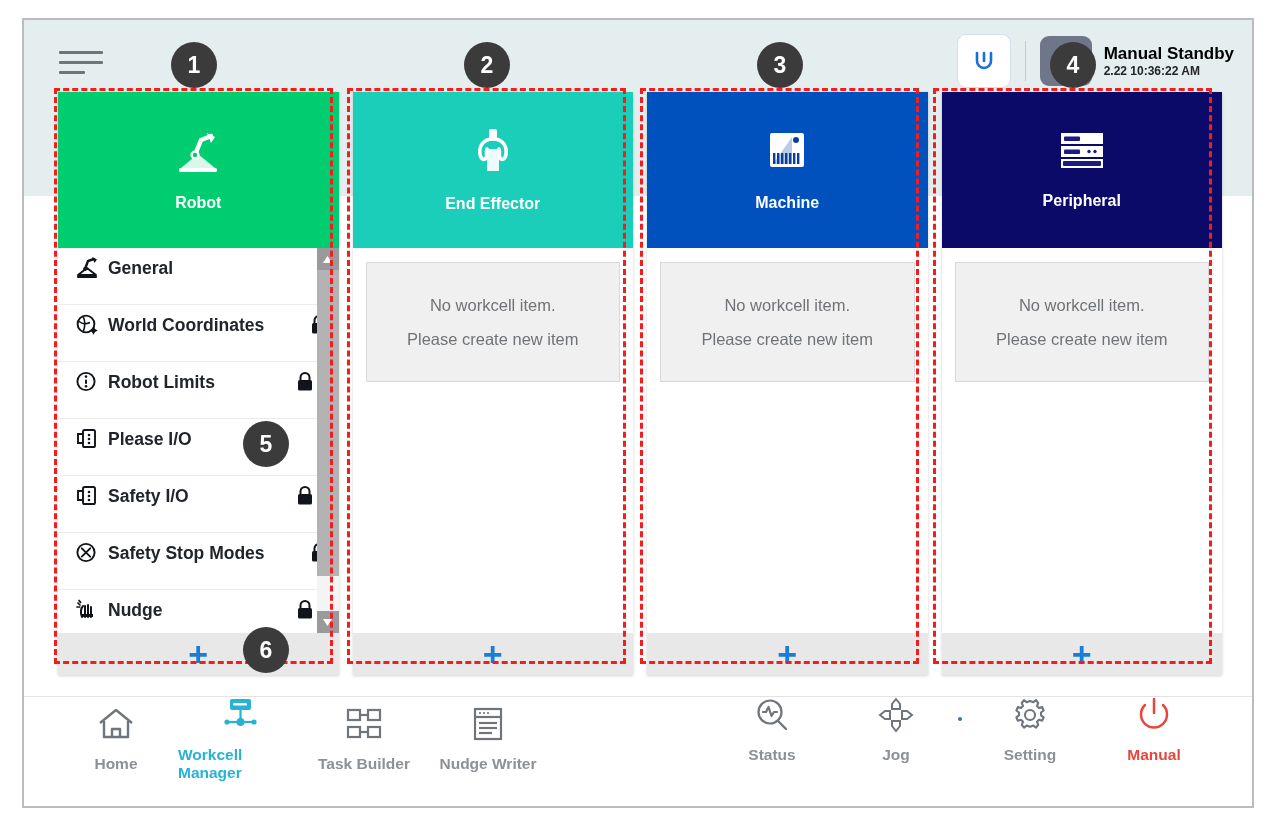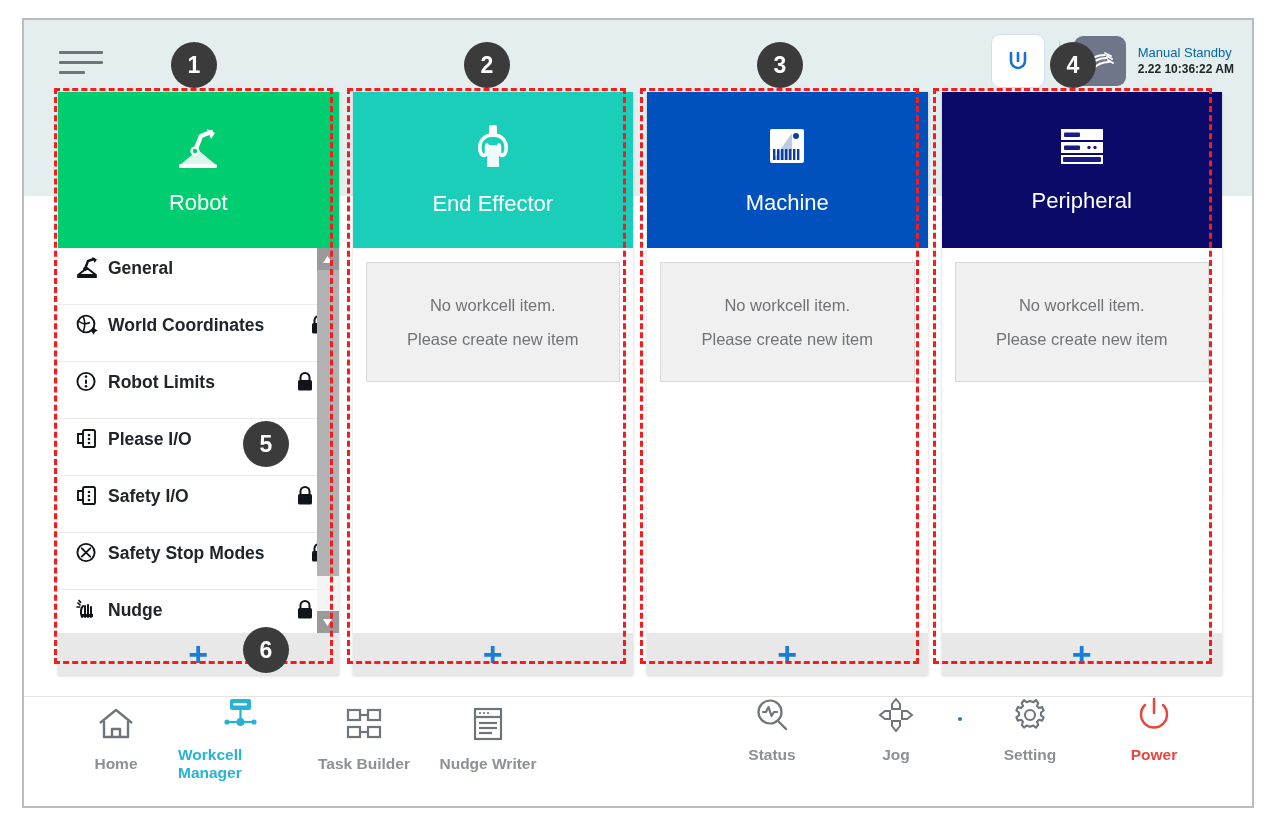--- a/index.html
+++ b/index.html
@@ -29,35 +29,35 @@
   #resetbtn{
     width:52px;height:52px;border:1px solid #cfe0f2;border-radius:9px;background:#ffffff;
     display:flex;align-items:center;justify-content:center;cursor:pointer;
   }
   #vdiv{width:1px;height:40px;background:#c3cccd;margin:0 14px;}
   #handbtn{
     width:52px;height:50px;border-radius:9px;background:#6f7689;
     display:flex;align-items:center;justify-content:center;cursor:pointer;
   }
   #statustext{margin-left:12px;line-height:1.25;}
-  #statustext .st-mode{font-size:13px;font-weight:normal;color:#0369a1;}
+  #statustext .st-mode{font-size:17px;font-weight:bold;color:#000000;}
   #statustext .st-time{font-size:12px;font-weight:bold;color:#222428;}
 
   
   #columns{
     position:absolute;left:34px;top:72px;width:1164px;height:583px;
     display:flex;gap:14px;
   }
   .col{flex:1;display:flex;flex-direction:column;background:#ffffff;
        box-shadow:0 1px 3px rgba(0,0,0,.18);}
   .col-head{
     height:156px;display:flex;flex-direction:column;align-items:center;justify-content:center;
     gap:14px;cursor:pointer;
   }
-  .col-head .hd-label{color:#ffffff;font-size:22px;font-weight:normal;}
+  .col-head .hd-label{color:#ffffff;font-size:16px;font-weight:bold;}
   .col-body{flex:1;background:#ffffff;padding:0;overflow:hidden;position:relative;}
   .col-foot{
     height:42px;background:#e8e8e8;display:flex;align-items:center;justify-content:center;cursor:pointer;
   }
   .plus{color:#1a7fd4;font-size:34px;font-weight:bold;line-height:1;}
 
   
   .placeholder{
     margin:14px 13px 0 13px;height:118px;background:#f0f0f0;border:1px solid #d9d9d9;
     display:flex;flex-direction:column;align-items:center;justify-content:center;gap:15px;
@@ -482,21 +482,21 @@
         <span class="nv-label">Setting</span>
       </div>
 
       <div class="navitem power">
         <span>
           <svg width="40" height="36" viewBox="0 0 40 36" aria-hidden="true">
             <path d="M11 8 A13 13 0 1 0 29 8" fill="none" stroke="#e8453c" stroke-width="2.5" stroke-linecap="round"></path>
             <line x1="20" y1="2" x2="20" y2="16" stroke="#e8453c" stroke-width="2.5" stroke-linecap="round"></line>
           </svg>
         </span>
-        <span class="nv-label">Power</span>
+        <span class="nv-label">Manual</span>
       </div>
 
     </div>
   </div>
 </div>
 
 <div>
   <div class="ann-box" style="left:54px;top:88px;width:279px;height:576px;"></div>
   <div class="ann-box" style="left:347px;top:88px;width:279px;height:576px;"></div>
   <div class="ann-box" style="left:640px;top:88px;width:279px;height:576px;"></div>

